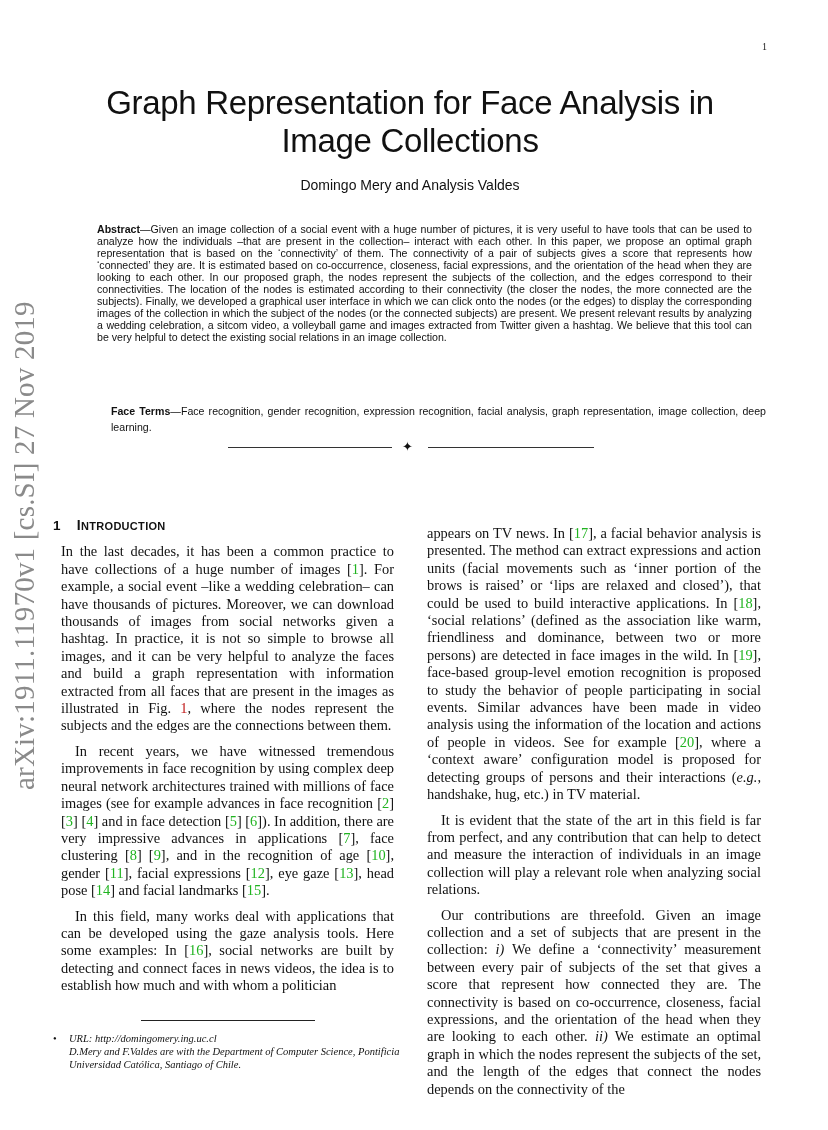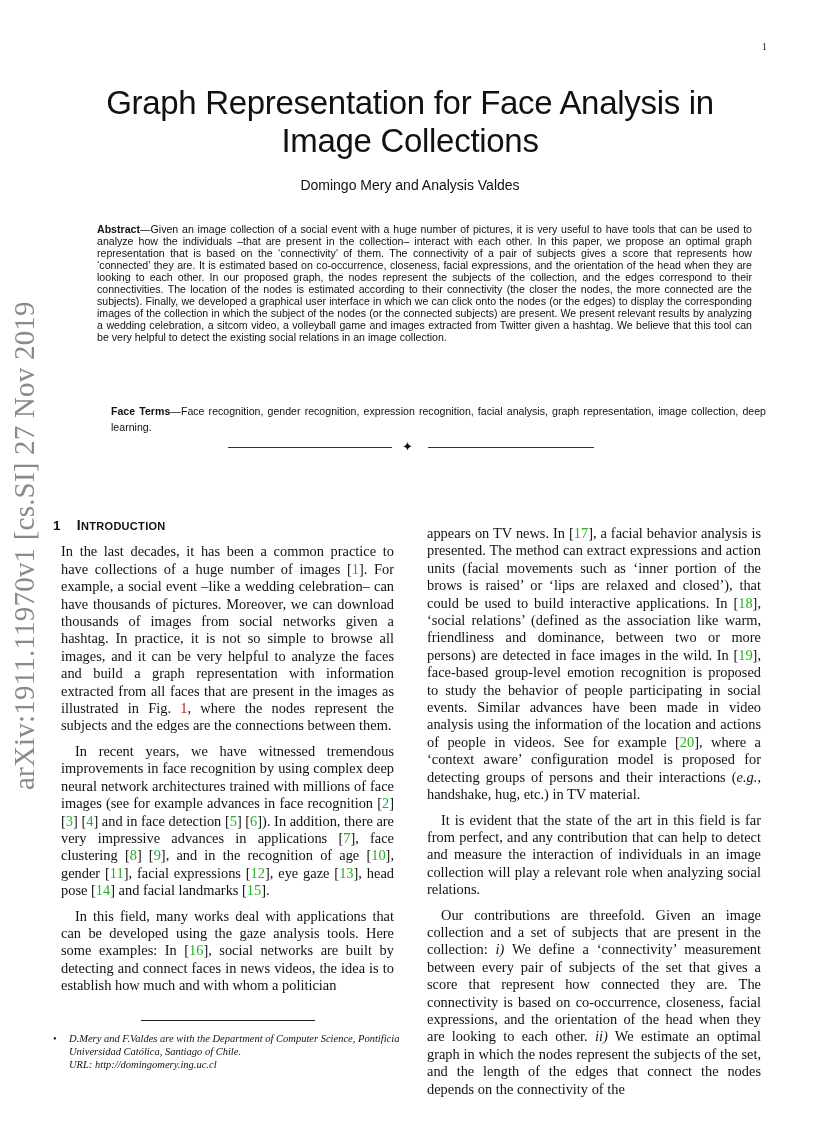--- a/index.html
+++ b/index.html
@@ -66,16 +66,16 @@
 <div class="col col-right">
   <p><span>appears on TV news. In [</span><span class="cite" style="color: rgb(31, 179, 31);">17</span><span>], a facial behavior analysis is presented. The method can extract expressions and action units (facial movements such as ‘inner portion of the brows is raised’ or ‘lips are relaxed and closed’), that could be used to build interactive applications. In [</span><span class="cite" style="color: rgb(31, 179, 31);">18</span><span>], ‘social relations’ (defined as the association like warm, friendliness and dominance, between two or more persons) are detected in face images in the wild. In [</span><span class="cite" style="color: rgb(31, 179, 31);">19</span><span>], face-based group-level emotion recognition is proposed to study the behavior of people participating in social events. Similar advances have been made in video analysis using the information of the location and actions of people in videos. See for example [</span><span class="cite" style="color: rgb(31, 179, 31);">20</span><span>], where a ‘context aware’ configuration model is proposed for detecting groups of persons and their interactions (</span><span style="font-style: italic;">e.g.</span><span>, handshake, hug, etc.) in TV material.</span></p>
   <p class="indent"><span>It is evident that the state of the art in this field is far from perfect, and any contribution that can help to detect and measure the interaction of individuals in an image collection will play a relevant role when analyzing social relations.</span></p>
   <p class="indent"><span>Our contributions are threefold. Given an image collection and a set of subjects that are present in the collection: </span><span style="font-style: italic;">i)</span><span> We define a ‘connectivity’ measurement between every pair of subjects of the set that gives a score that represent how connected they are. The connectivity is based on co-occurrence, closeness, facial expressions, and the orientation of the head when they are looking to each other. </span><span style="font-style: italic;">ii)</span><span> We estimate an optimal graph in which the nodes represent the subjects of the set, and the length of the edges that connect the nodes depends on the connectivity of the</span></p>
 </div>
 
 <div class="footrule"></div>
 <div class="footnote">
   <span class="bullet">•</span>
   <div class="fn-body">
+    <div>URL: http://domingomery.ing.uc.cl</div>
     <div>D.Mery and F.Valdes are with the Department of Computer Science, Pontificia Universidad Católica, Santiago of Chile.</div>
-    <div>URL: http://domingomery.ing.uc.cl</div>
   </div>
 </div>
 
 </body></html>

